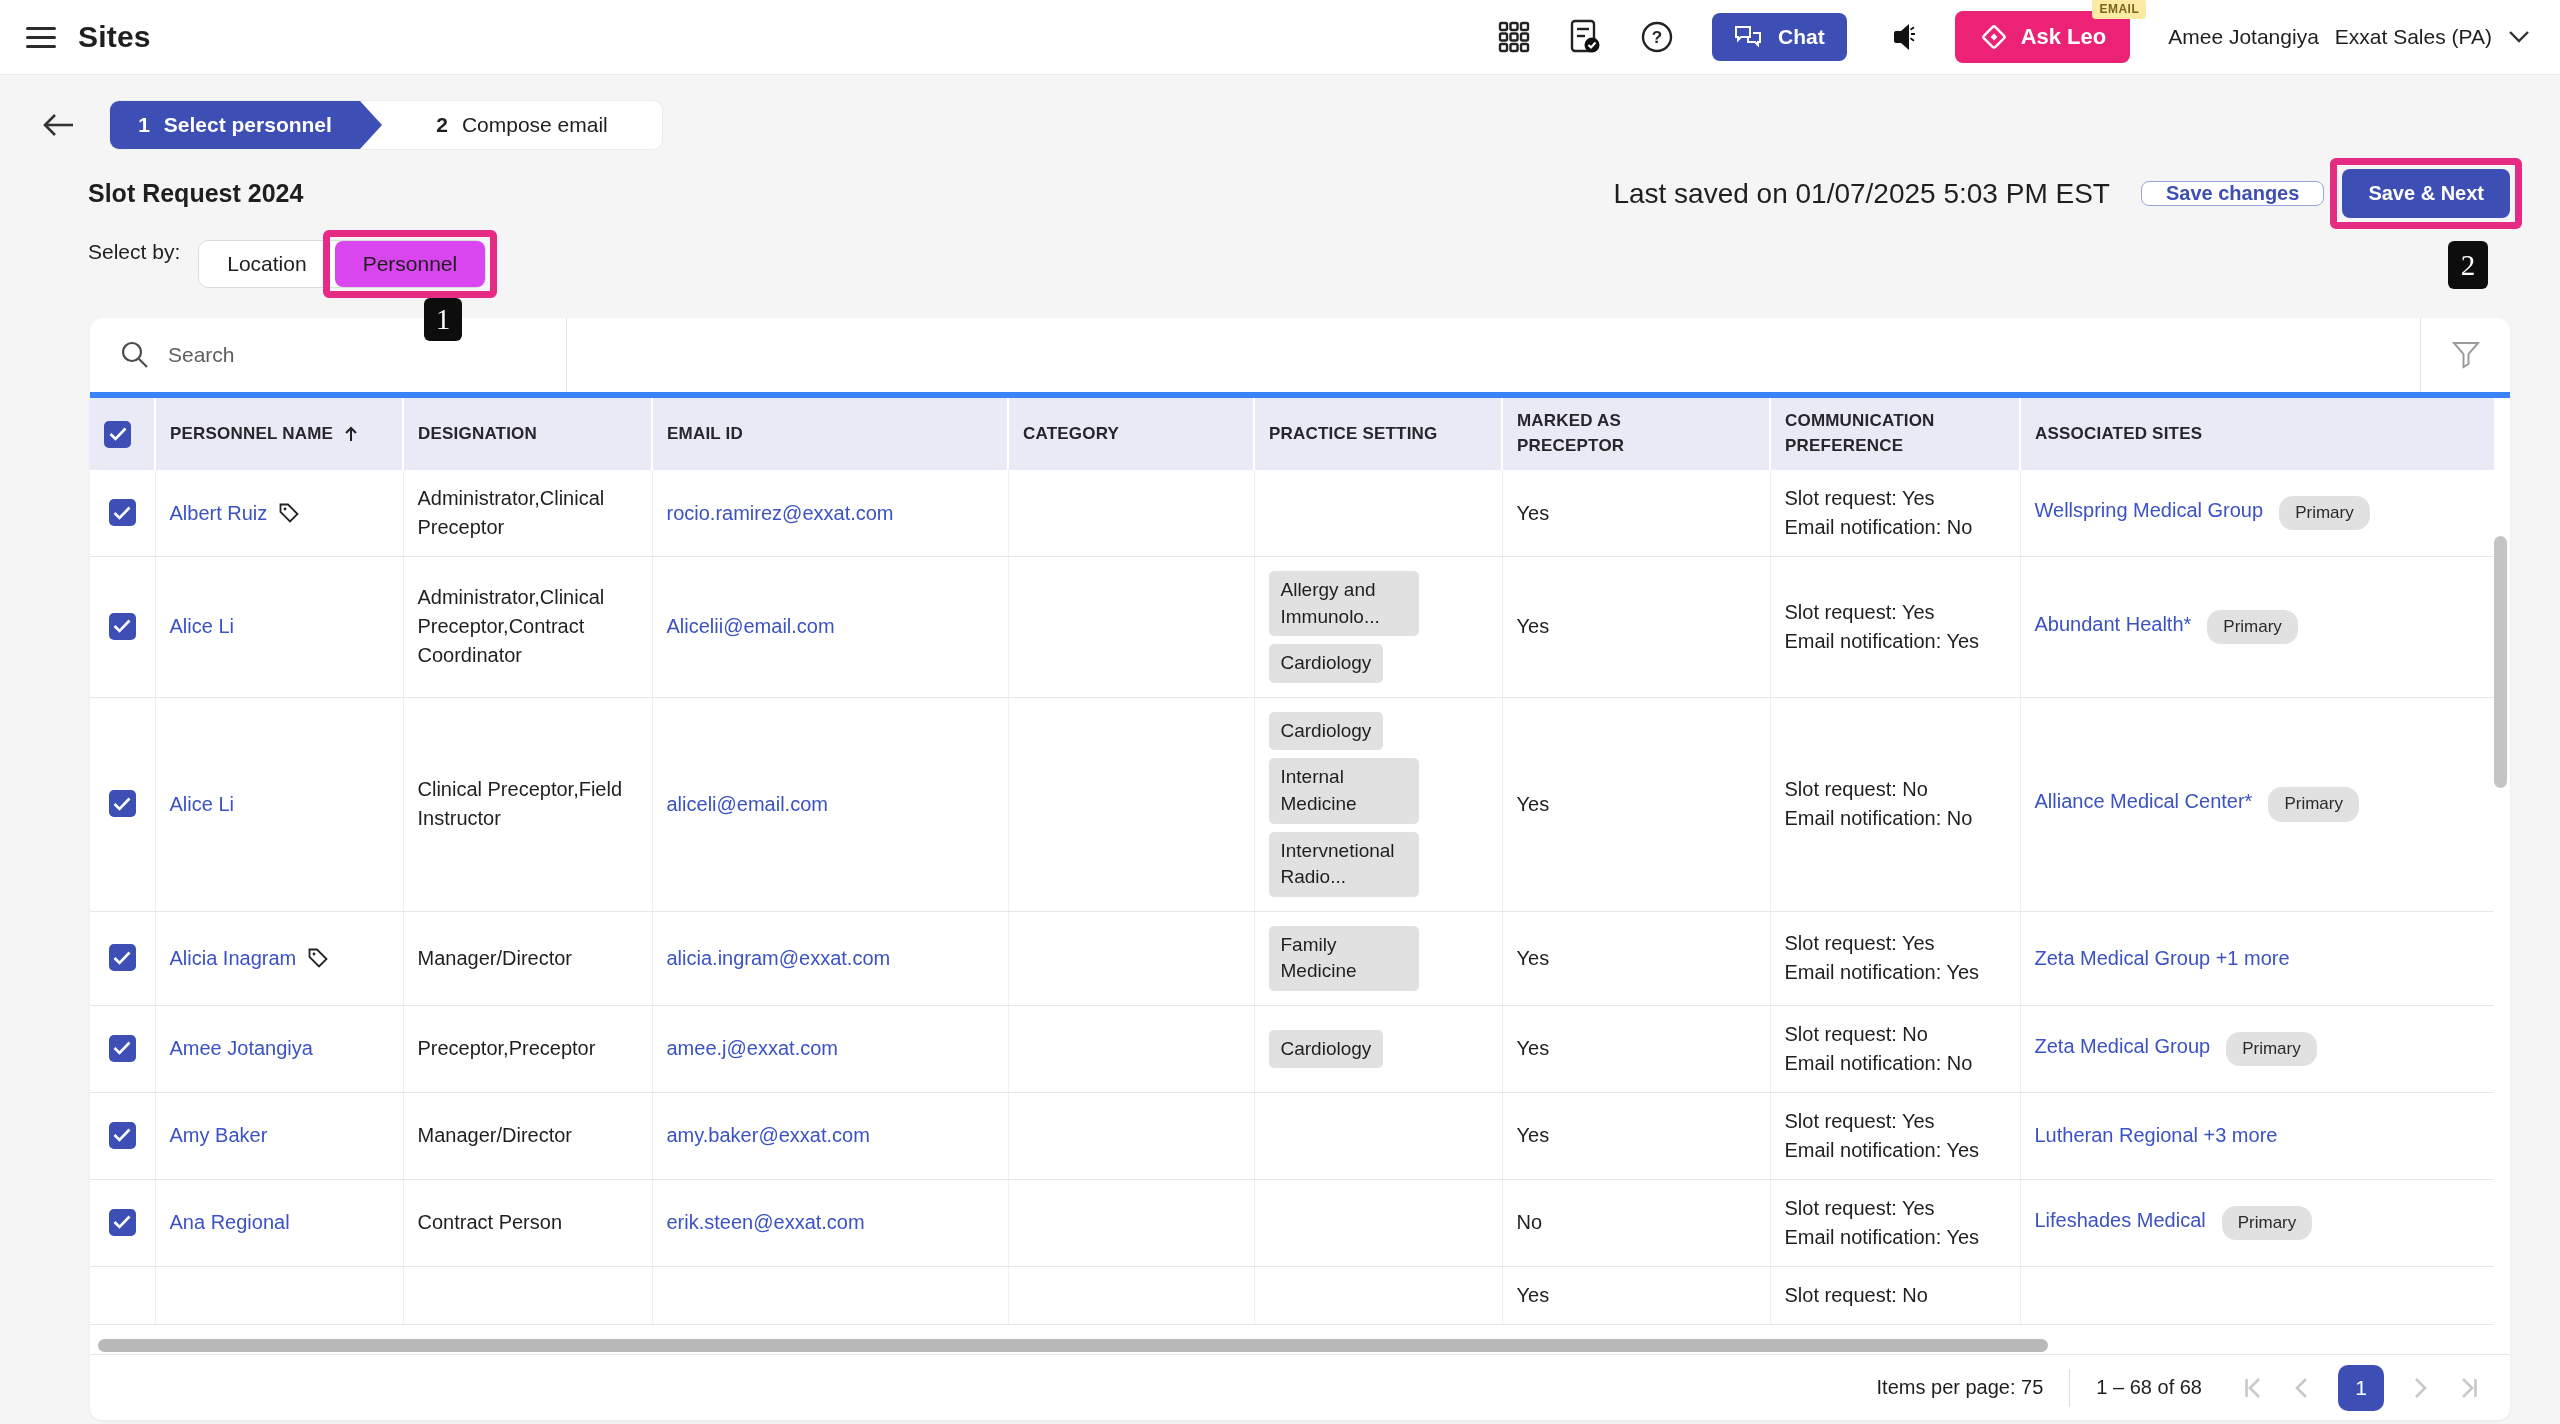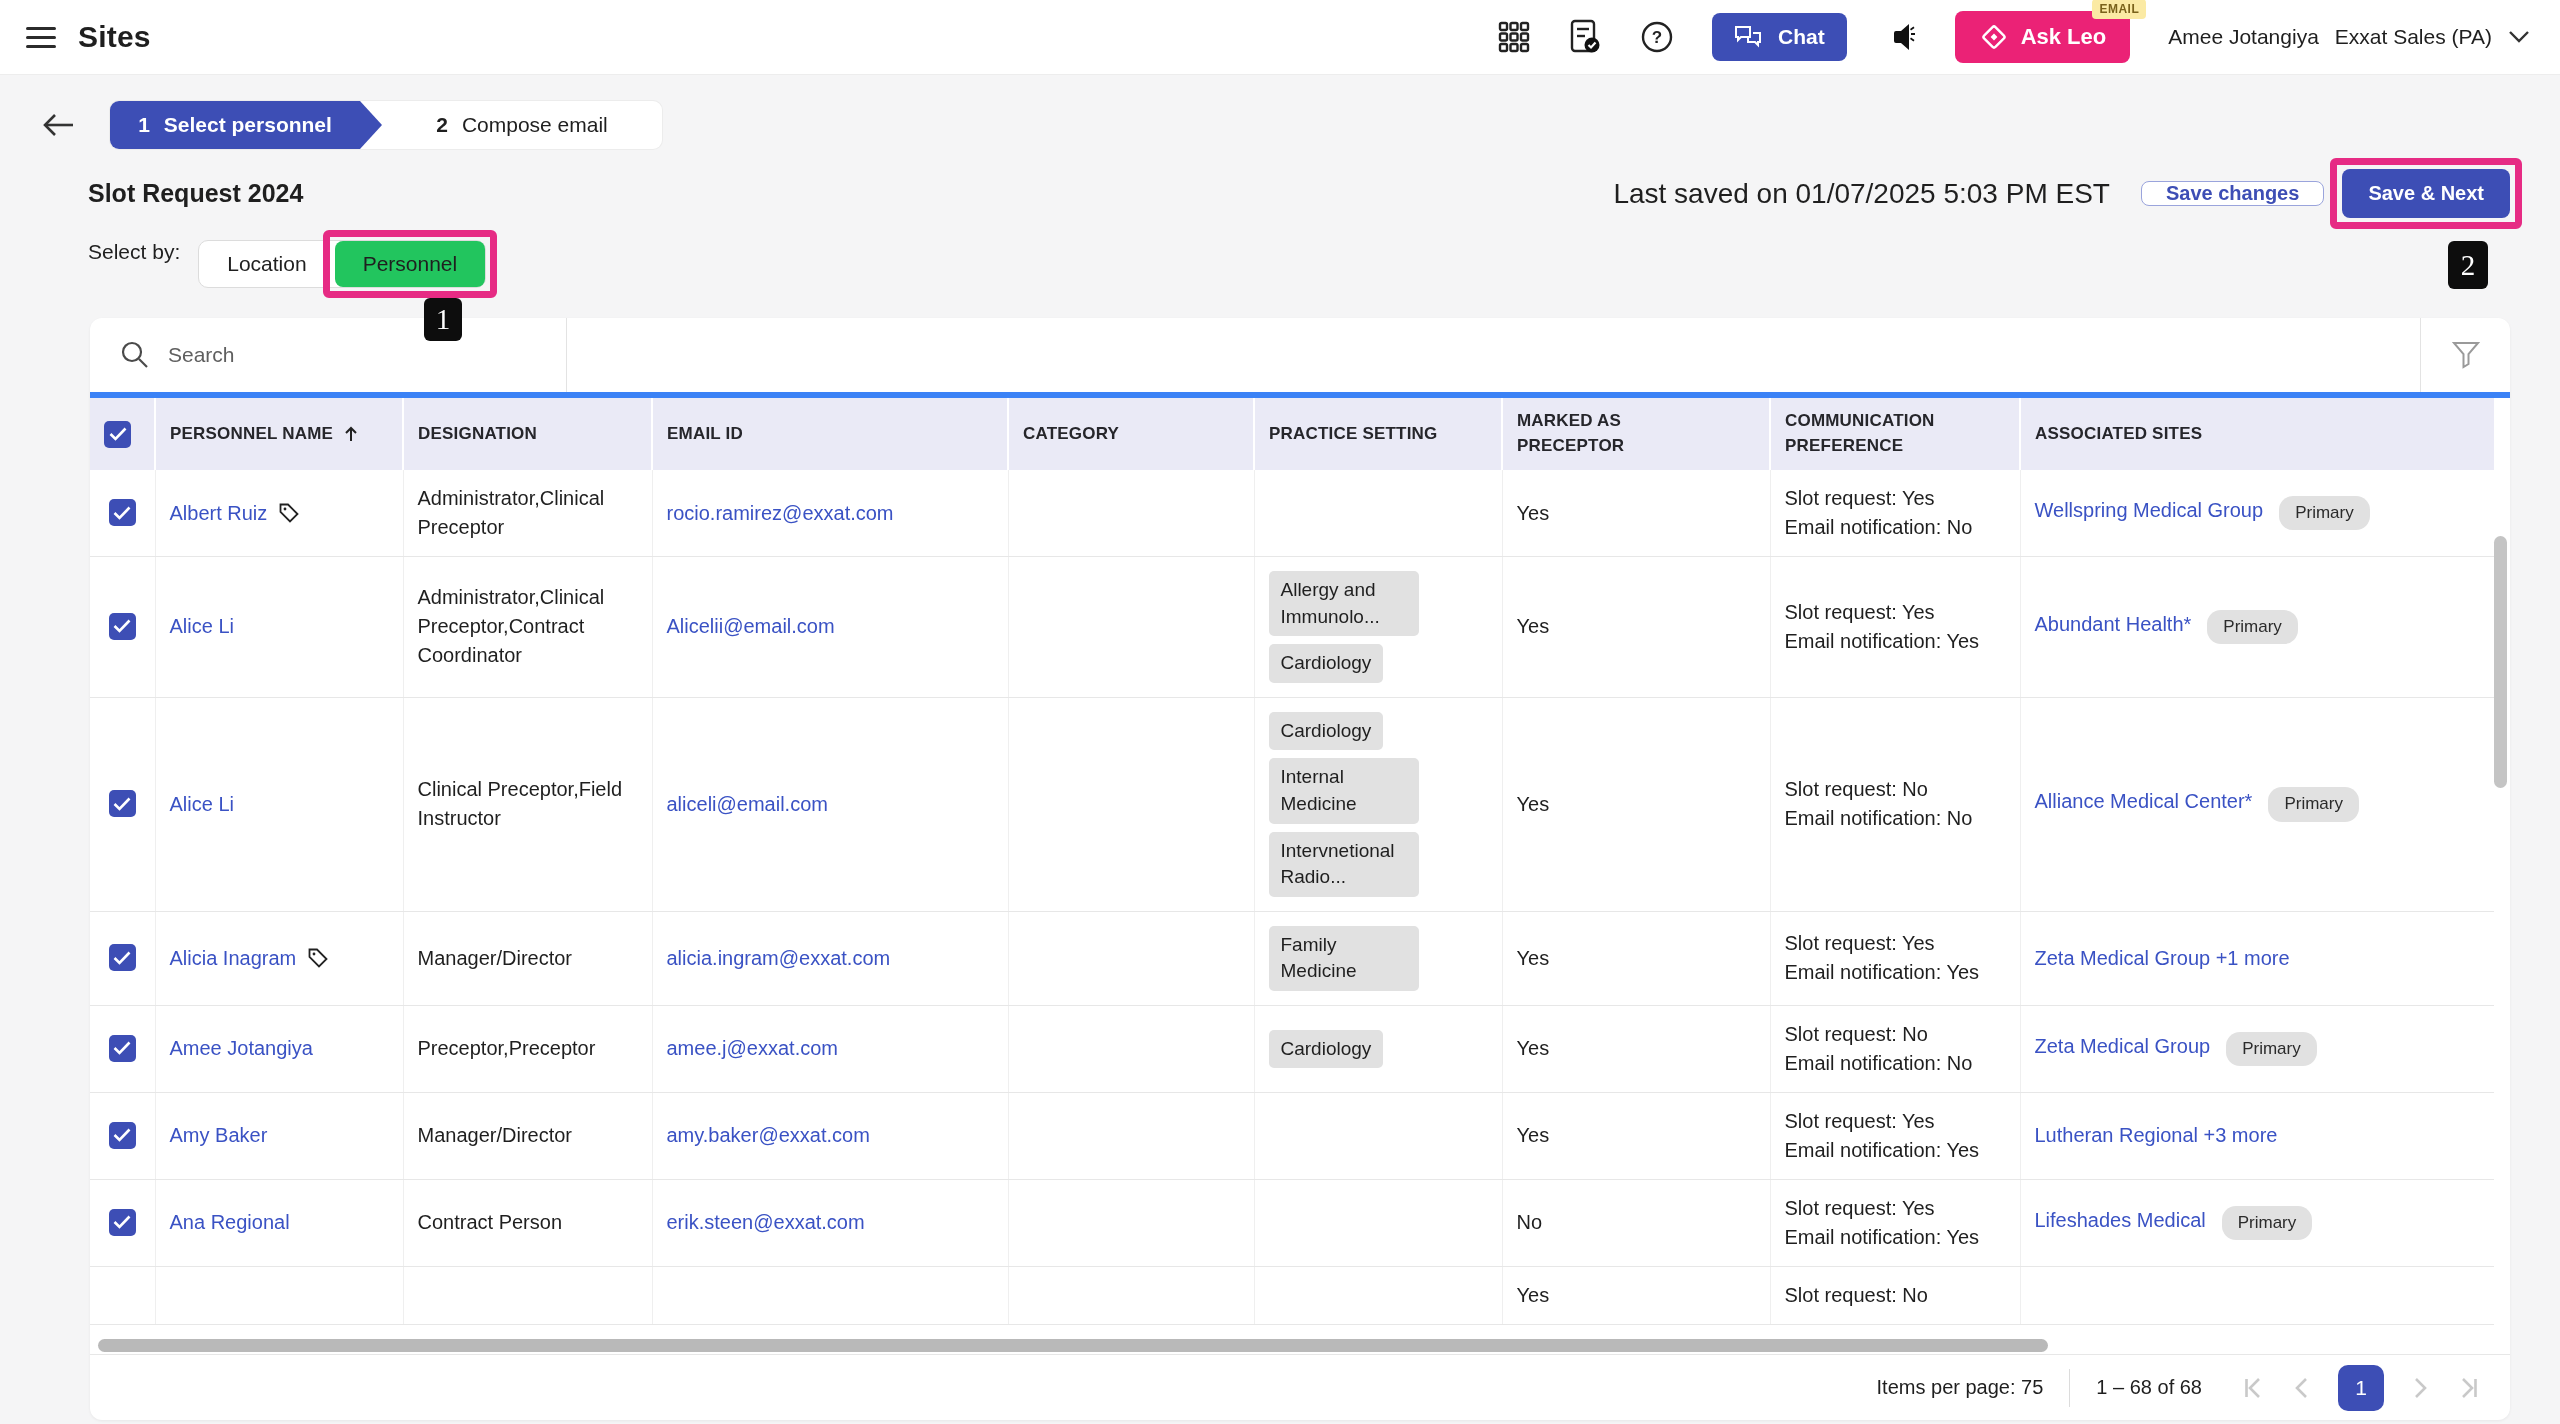--- a/index.html
+++ b/index.html
@@ -34,21 +34,21 @@
   .title-actions { margin-left:auto; display:flex; align-items:center; gap:18px; }
   .last-saved { font-size:28px; margin-right:13px; }
   .btn-outline { background:#fff; color:#3d4eb5; border:1px solid #9aa4dc; border-radius:8px; font-size:20px; font-weight:600; padding:0 24px; cursor:pointer; }
   .btn-filled { background:#3d4eb5; color:#fff; border:none; border-radius:8px; font-size:20px; font-weight:600; padding:13px 26px; cursor:pointer; }
 
   
   .selectby-row { margin:22px 0 0 88px; display:flex; gap:18px; }
   .selectby-label { font-size:21px; }
   .toggle { display:inline-flex; background:#fff; border:1px solid #dcdcdc; border-radius:10px; }
   .toggle .opt { font-size:21px; padding:11px 28px; border-radius:10px; cursor:pointer; position:relative; }
-  .toggle .opt.active { background:#22c55e; border-radius:8px; }
+  .toggle .opt.active { background:#d946ef; border-radius:8px; }
 
   
   .anno-box { position:absolute; inset:-11px -12px; border:7px solid #e62b84; border-radius:6px; pointer-events:none; }
   .anno-wrap { position:relative; }
   .click-badge { position:absolute; background:#0d0d0d; color:#fff; font-family:"Liberation Serif", serif; font-size:29px; display:flex; align-items:center; justify-content:center; border-radius:6px; z-index:50; }
   #badge-1 { left:424px; top:298px; width:38px; height:43px; }
   #badge-2 { left:2448px; top:241px; width:40px; height:48px; }
 
   
   .card { margin:30px 50px 0 90px; width:2420px; height:1102px; background:#fff; border-radius:12px; box-shadow:0 1px 3px rgba(0,0,0,.06); display:flex; flex-direction:column; position:relative; overflow:hidden; }

